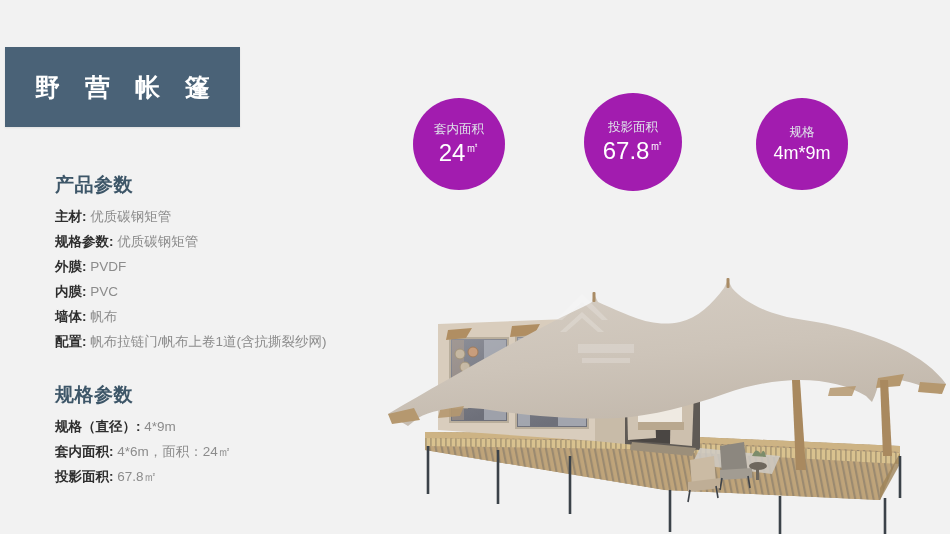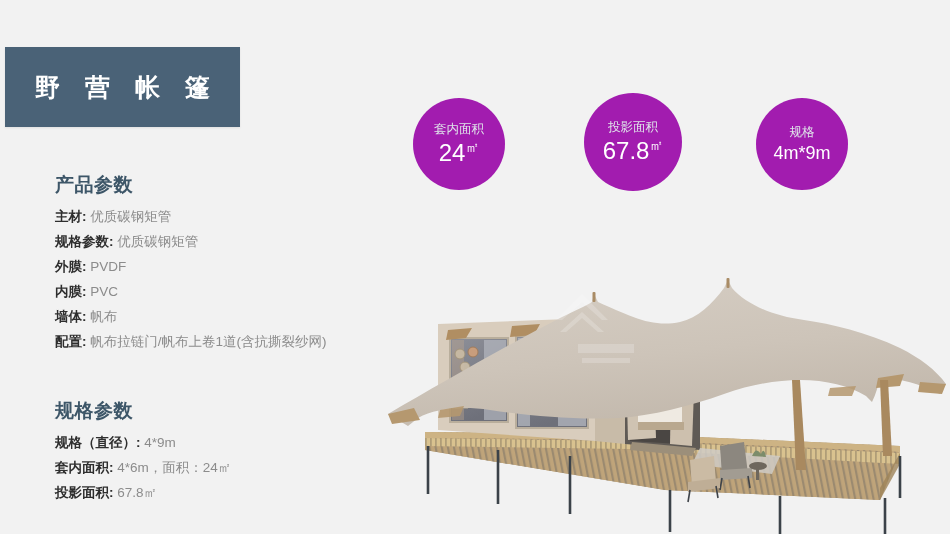--- a/index.html
+++ b/index.html
@@ -27,21 +27,21 @@
   .spec-col{position:absolute;left:55px;top:172px;width:330px;}
   .spec-heading{
     font-size:19px;font-weight:bold;color:#3d5668;
     letter-spacing:.5px;margin:0 0 6px 0;
   }
   .spec-row{
     font-size:13.5px;line-height:25px;white-space:nowrap;color:#8a8a8a;
   }
   .spec-row .lb{font-weight:bold;color:#2e2e2e;}
   .spec-row .vl{color:#8c8c8c;}
-  .spec-group-2{margin-top:44px;}
+  .spec-group-2{margin-top:28px;}
 
   
   .badge{
     position:absolute;width:92px;height:92px;border-radius:50%;
     background:#a21caf;
     display:flex;flex-direction:column;align-items:center;justify-content:center;
     color:#fff;
   }
   .badge .b-label{font-size:12.5px;color:#dfe5ea;line-height:1;margin-bottom:5px;}
   .badge .b-value{font-size:24px;line-height:1;color:#ffffff;white-space:nowrap;}

